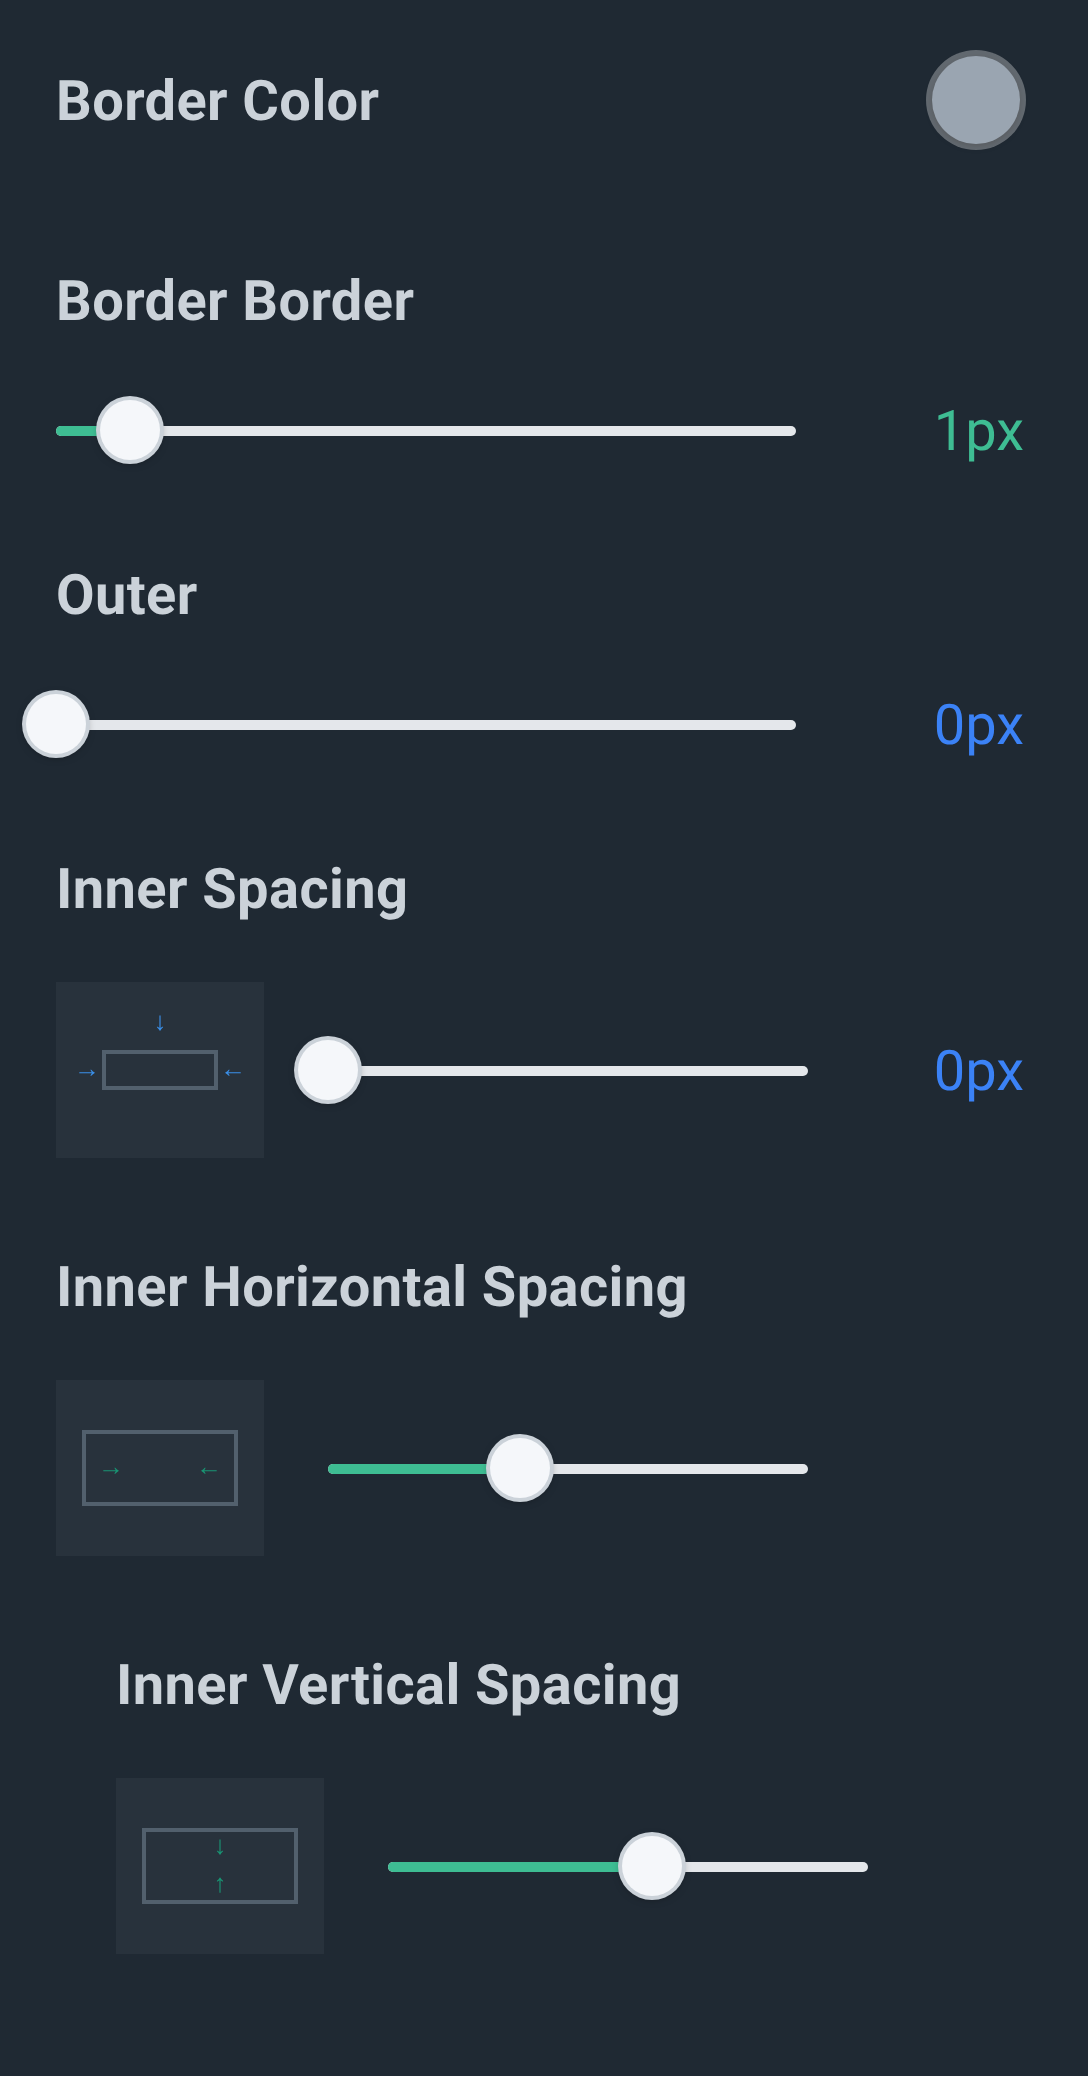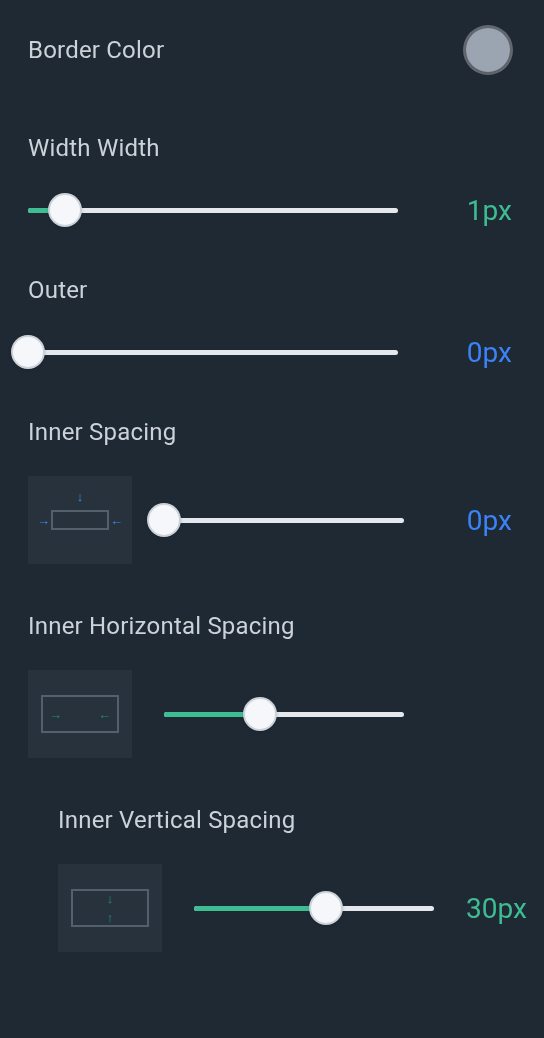--- a/index.html
+++ b/index.html
@@ -11,22 +11,22 @@
     overflow: hidden;
   }
   .panel {
     padding: 28px 28px 28px 28px;
   }
   .row {
     margin-bottom: 48px;
   }
   .row:last-child { margin-bottom: 0; margin-left: 30px; }
   .label {
-    font-size: 24px;
-    font-weight: 400;
+    font-size: 28px;
+    font-weight: 700;
     color: #cbd2d9;
     margin-bottom: 30px;
     letter-spacing: 0.2px;
   }
   
   .color-row {
     display: flex;
     align-items: center;
     justify-content: space-between;
     margin-bottom: 62px;
@@ -137,21 +137,21 @@
 <body>
 
 <div class="panel">
 
   <div class="color-row">
     <div class="label">Border Color</div>
     <div class="swatch" style="background:#9aa5b1"></div>
   </div>
 
   <div class="row">
-    <div class="label">Width Width</div>
+    <div class="label">Border Border</div>
     <div class="slider-line">
       <div class="slider-wrap">
         <div class="slider">
           <div class="track"></div>
           <div class="fill" style="width: 10%;"></div>
           <div class="thumb" style="left: 10%;"></div>
         </div>
       </div>
       <div class="value active">1px</div>
     </div>
@@ -223,17 +223,16 @@
           <span class="arrow teal" style="left:50%; bottom:14px; transform:translateX(-50%);">↑</span>
         </div>
       </div>
       <div class="slider-wrap">
         <div class="slider">
           <div class="track"></div>
           <div class="fill" style="width: 55%;"></div>
           <div class="thumb" style="left: 55%;"></div>
         </div>
       </div>
-      <div class="value active">30px</div>
     </div>
   </div>
 
 </div>
 
 </body></html>

